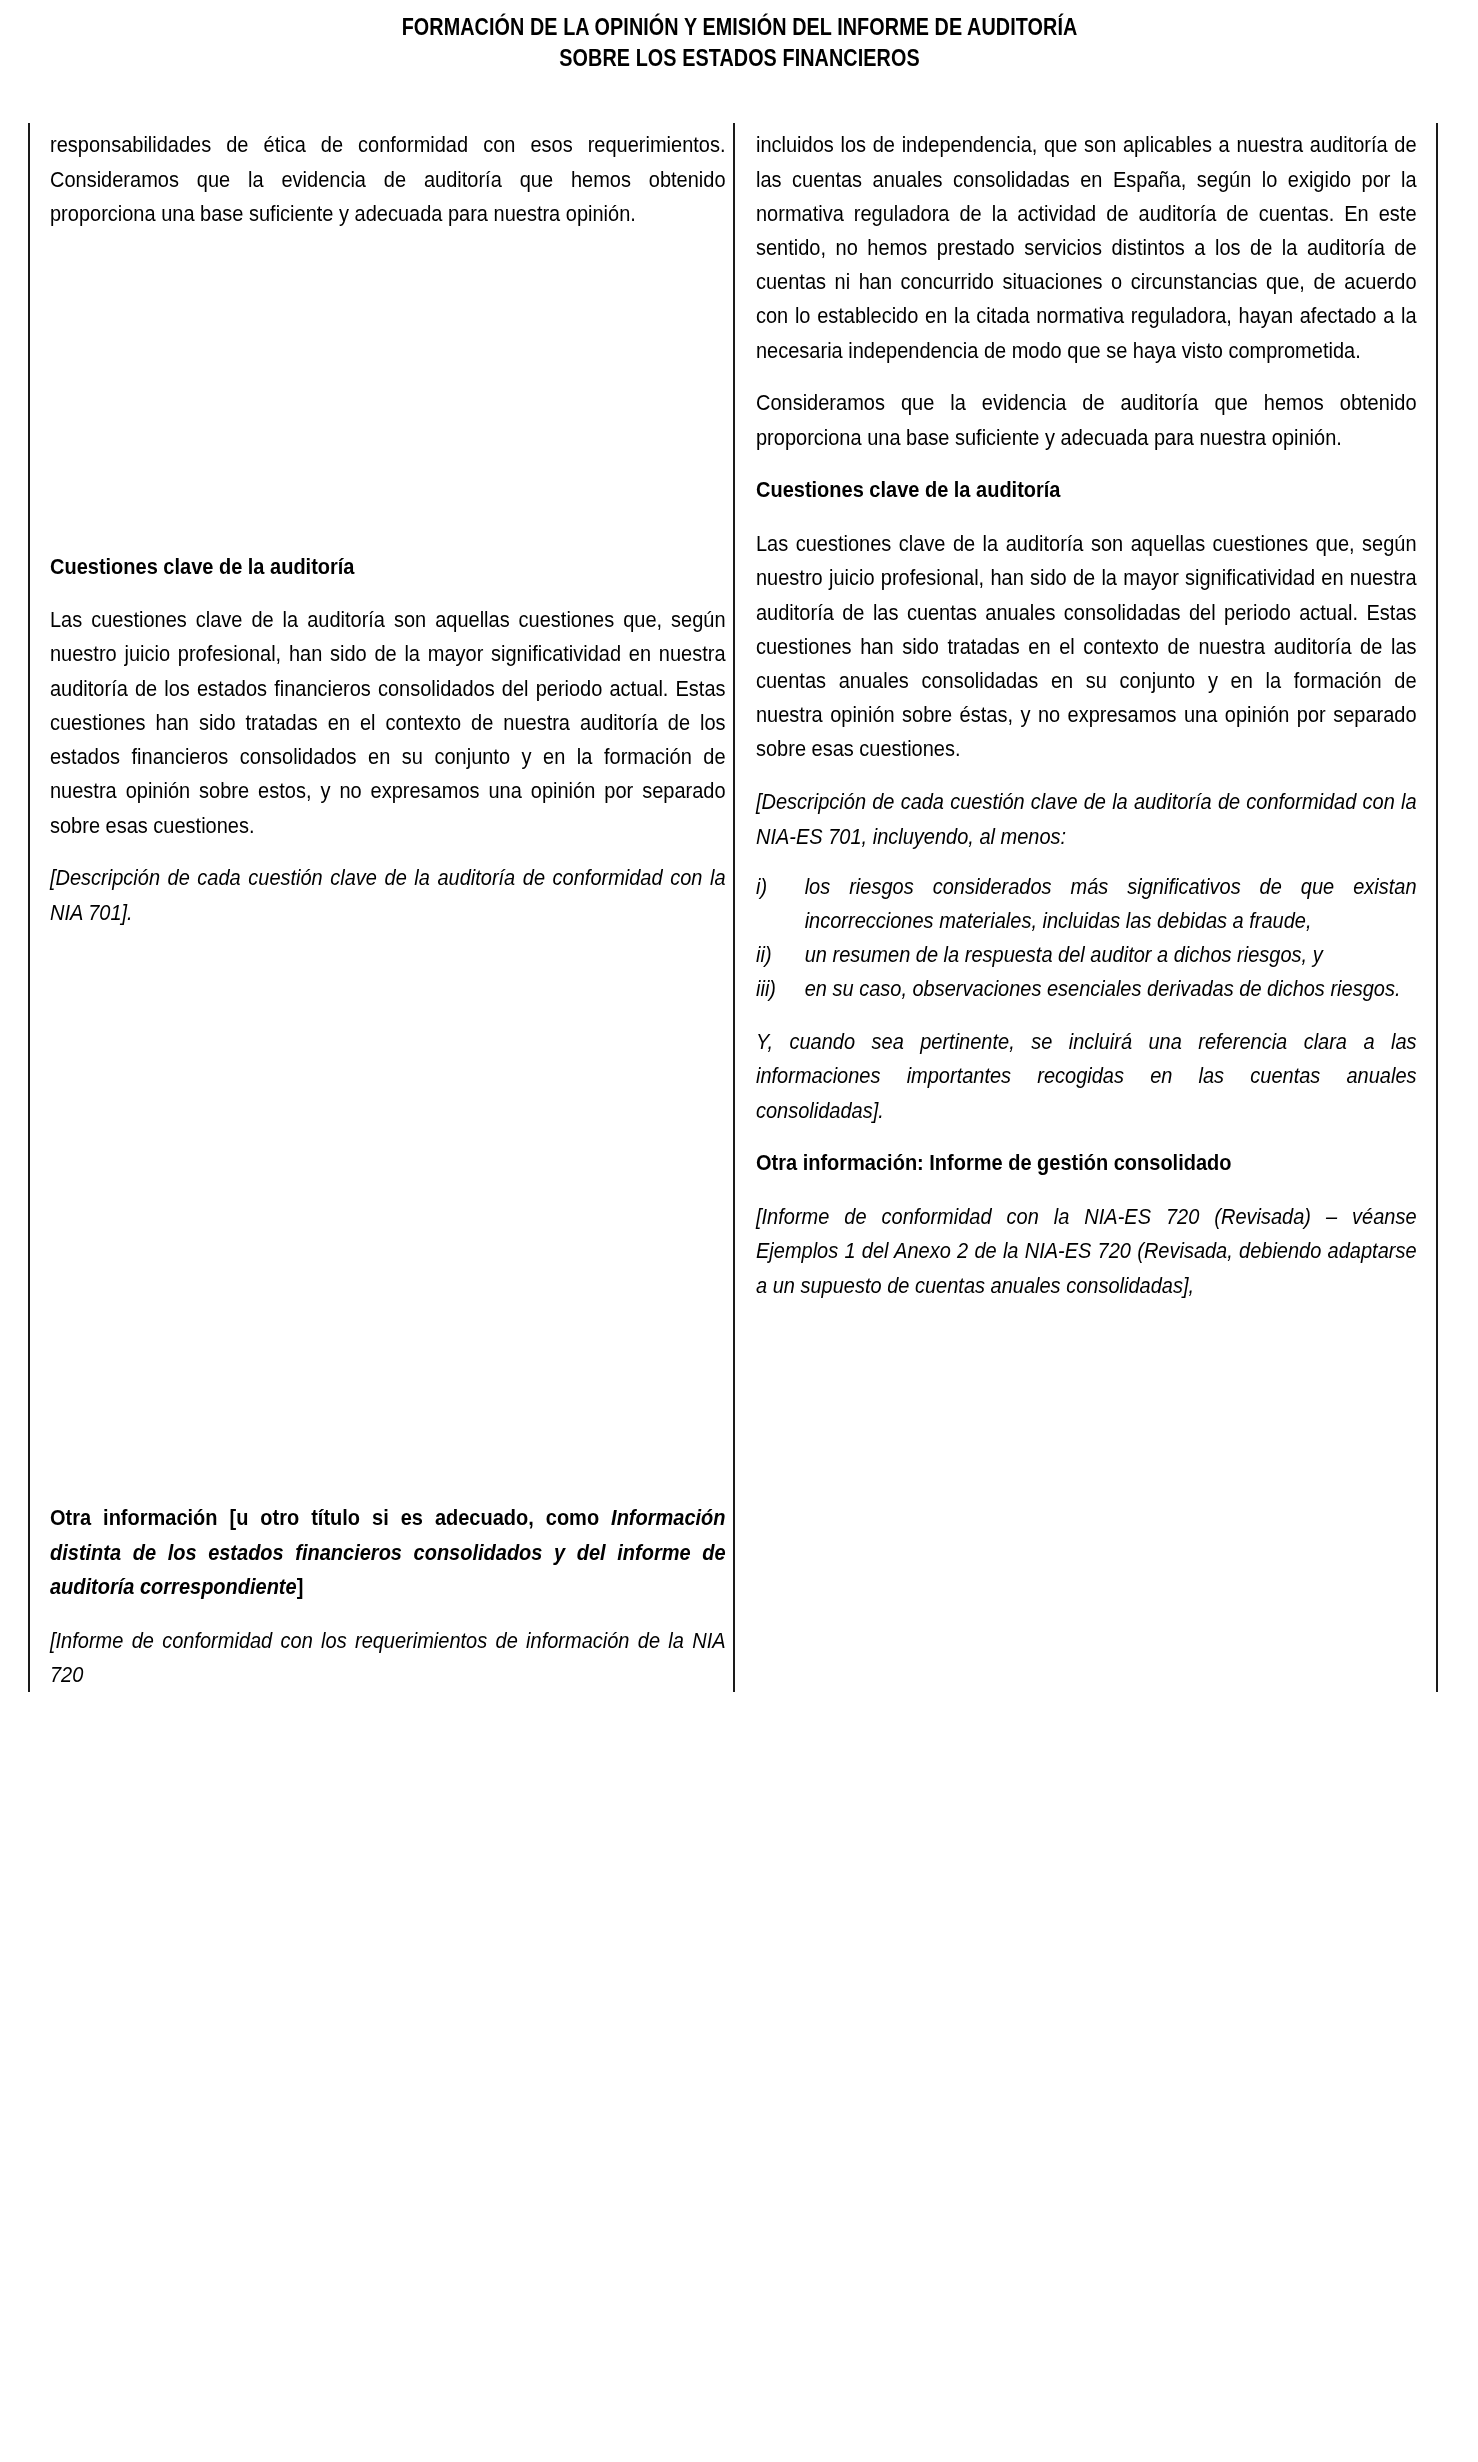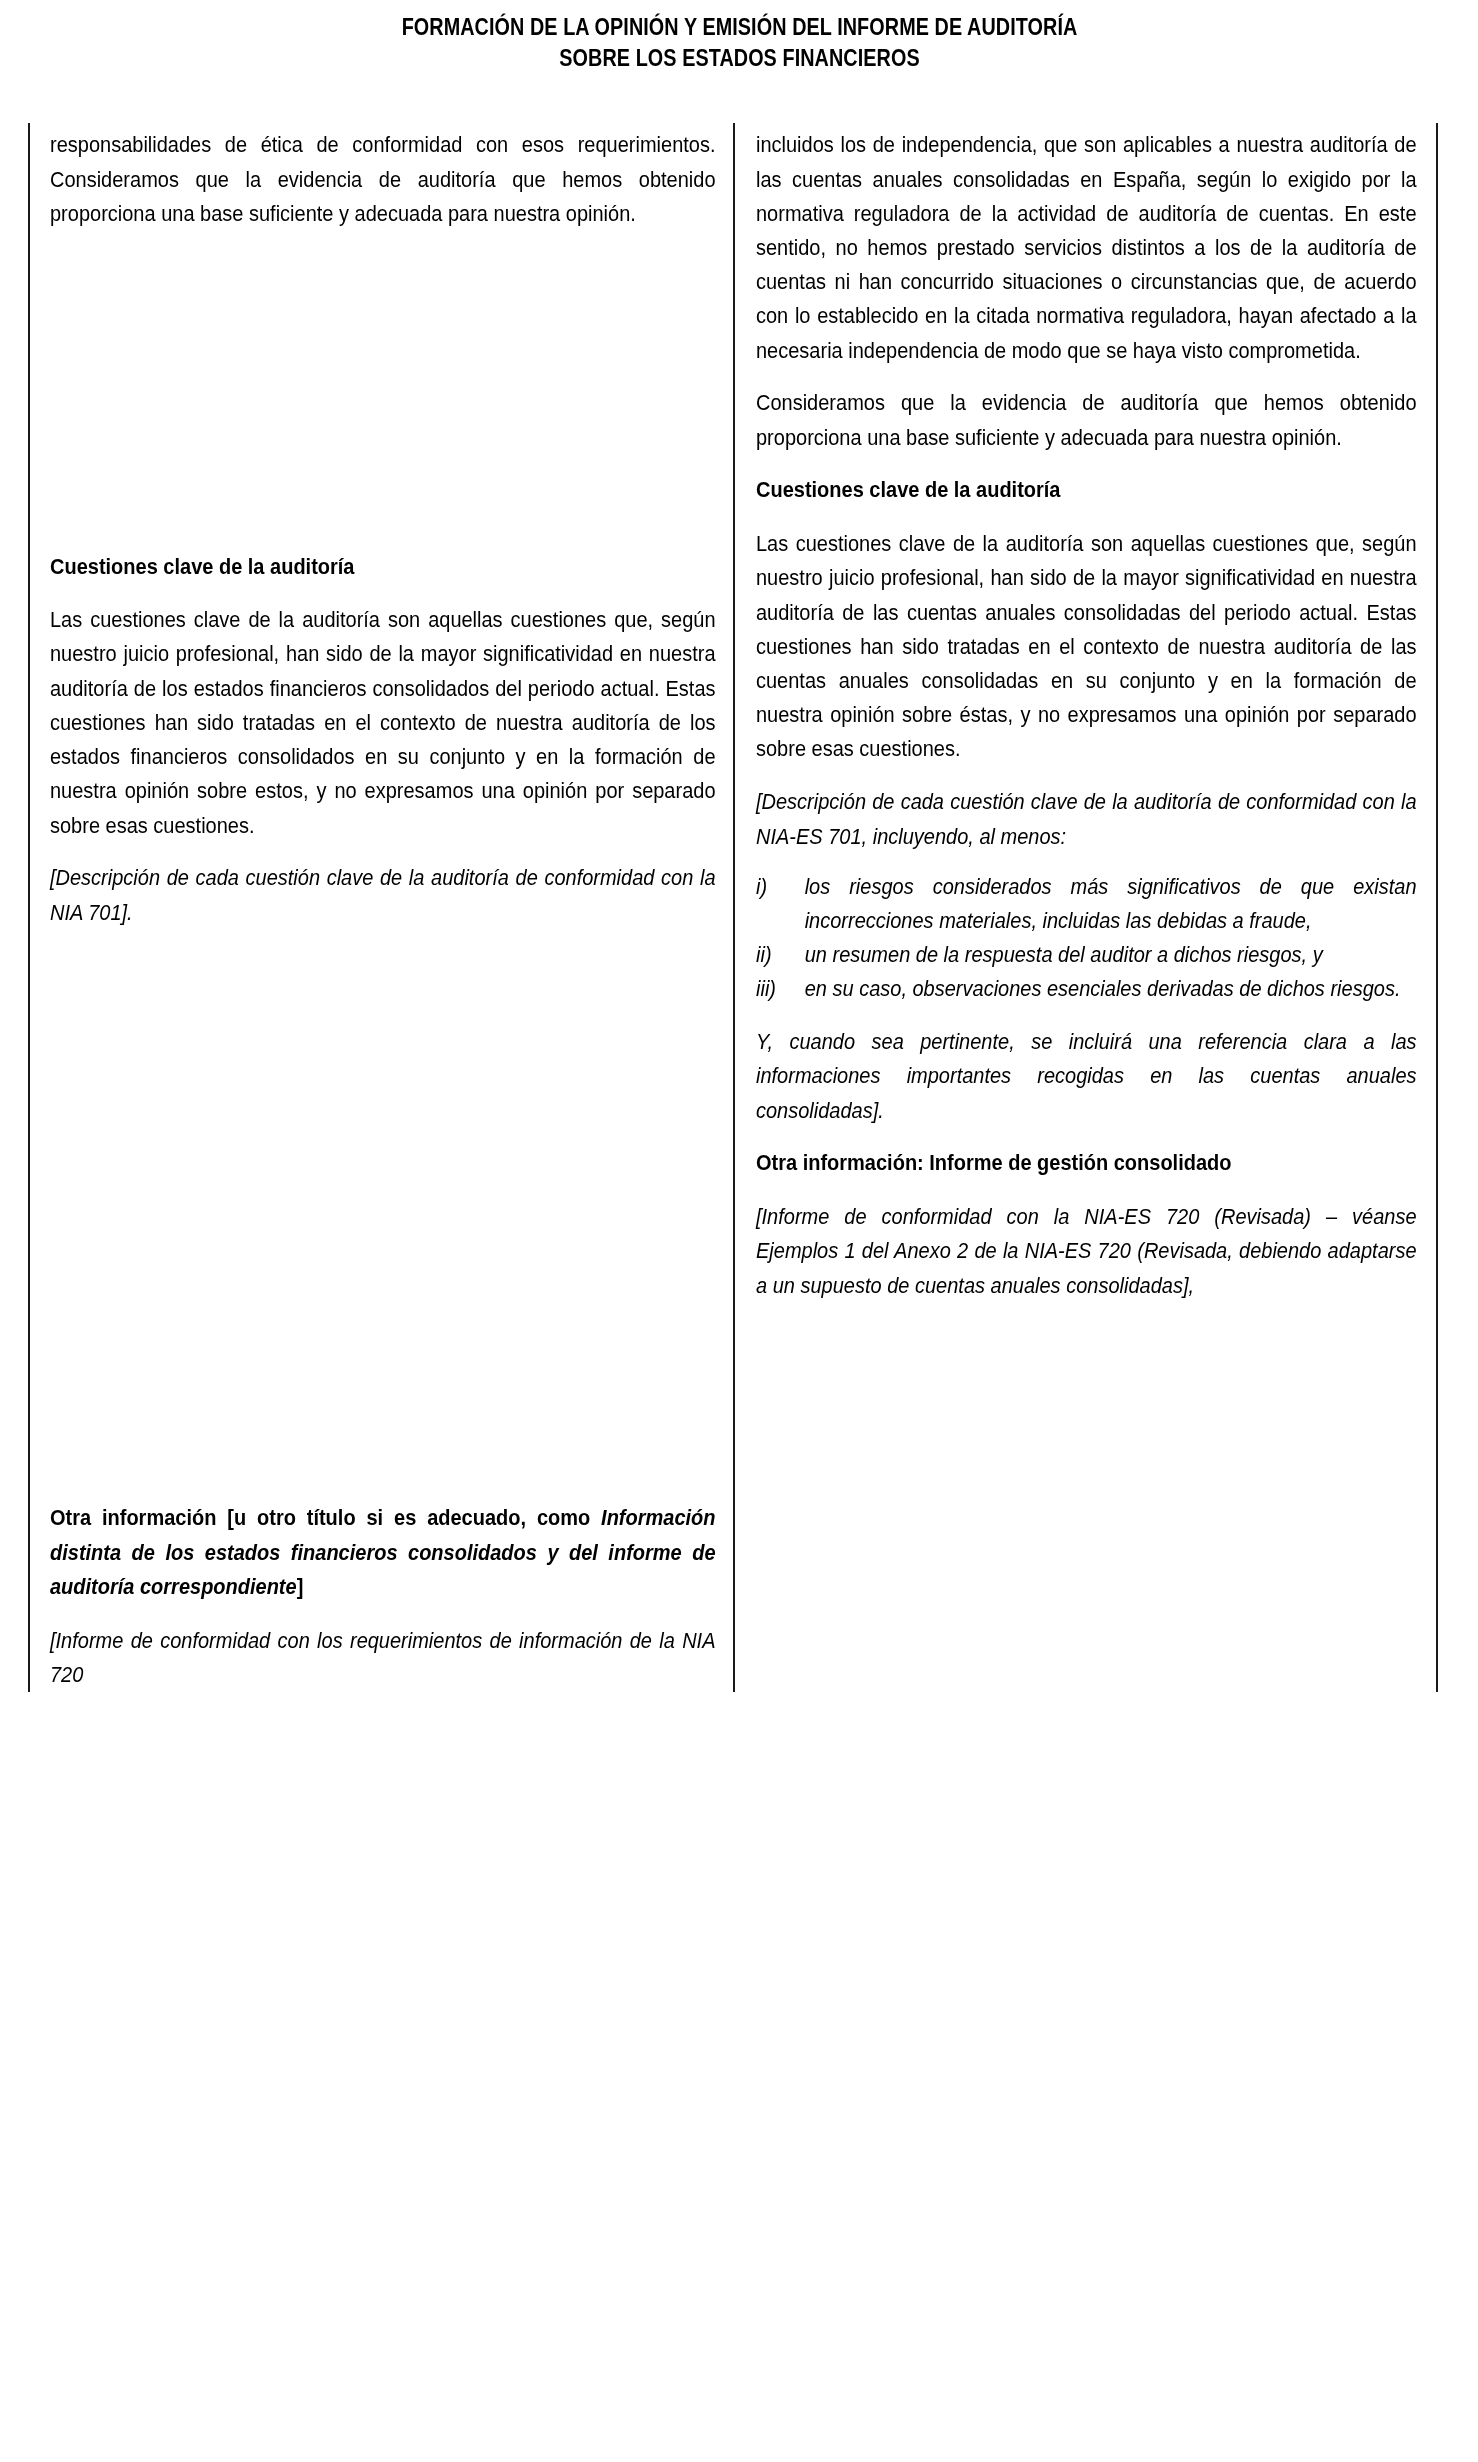--- a/index.html
+++ b/index.html
@@ -38,21 +38,21 @@
     top: 123px;
     width: 1410px;
     display: flex;
     align-items: stretch;
   }
   .col {
     box-sizing: border-box;
     width: 705px;
     border-left: 2.7px solid #1a1a1a;
     padding-left: 19.5px;
-    padding-right: 18px;
+    padding-right: 8px;
     padding-top: 5.3px;
   }
   .col.col-right {
     border-right: 2.7px solid #1a1a1a;
     padding-left: 21px;
     padding-right: 19.5px;
   }
 
   
   .para,

